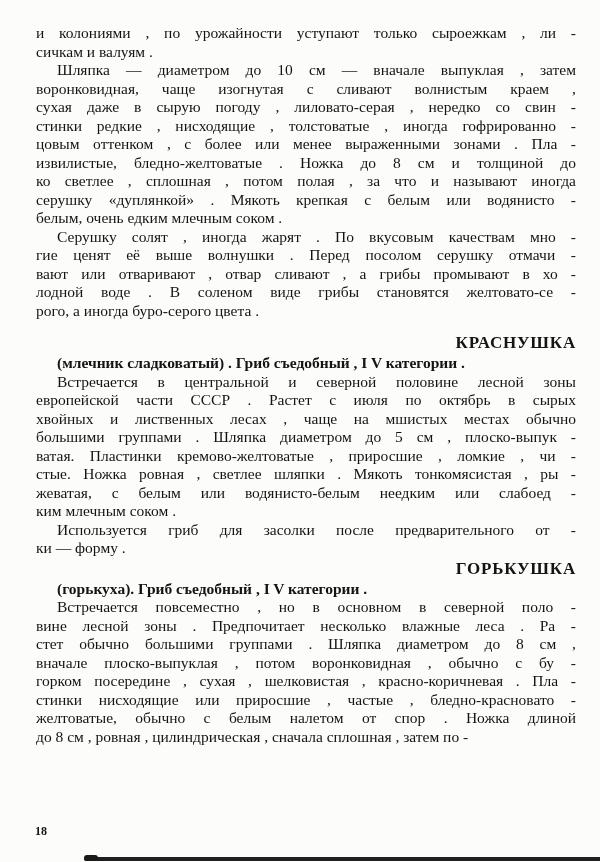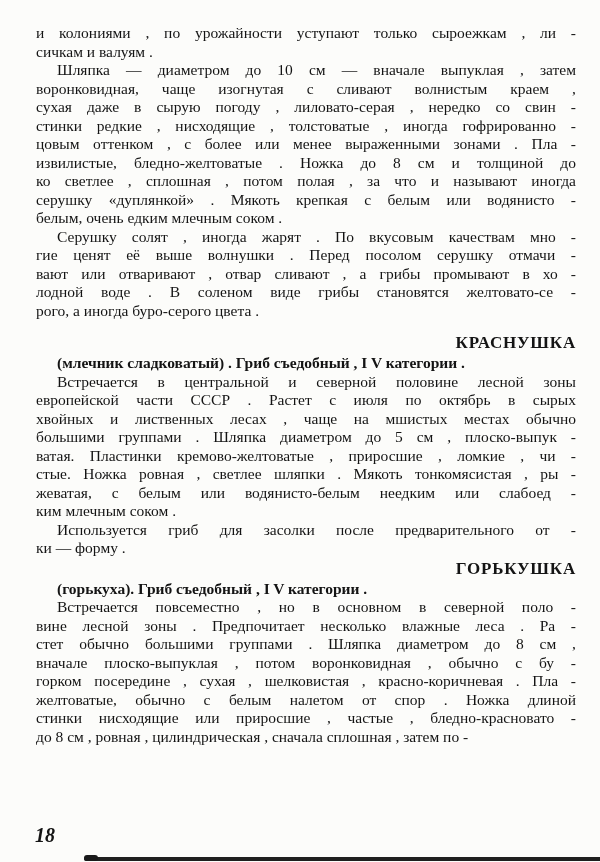--- a/index.html
+++ b/index.html
@@ -51,22 +51,21 @@
     line-height: 18.5px;
     padding-left: 21px;
     margin: 0;
   }
   .para.after-subtitle { }
   .pageno {
     position: absolute;
     left: 35px;
     top: 824px;
     font-weight: bold;
-    font-size: 20px;
-    font-style: italic;
+    font-size: 12px;
   }
   .scan-edge {
     position: absolute;
     bottom: 1px;
     left: 84px;
     right: 0;
     height: 4px;
     background: #1f1f1f;
     border-radius: 3px 0 0 3px;
   }
@@ -134,22 +133,22 @@
     <h2 class="heading second">ГОРЬКУШКА</h2>
 
     <p class="subtitle">(горькуха). Гриб съедобный , I V категории .</p>
 
     <div class="para after-subtitle">
         <div class="line first">Встречается повсеместно , но в основном в северной поло -</div>
         <div class="line">вине лесной зоны . Предпочитает несколько влажные леса . Ра -</div>
         <div class="line">стет обычно большими группами . Шляпка диаметром до 8 см ,</div>
         <div class="line">вначале плоско-выпуклая , потом воронковидная , обычно с бу -</div>
         <div class="line">горком посередине , сухая , шелковистая , красно-коричневая . Пла -</div>
+        <div class="line">стинки нисходящие или приросшие , частые , бледно-красновато -</div>
         <div class="line">желтоватые, обычно с белым налетом от спор . Ножка длиной</div>
-        <div class="line">стинки нисходящие или приросшие , частые , бледно-красновато -</div>
         <div class="line last">до 8 см , ровная , цилиндрическая , сначала сплошная , затем по -</div>
       </div>
 
   </div>
 
   <div class="pageno">18</div>
 
   <div class="scan-edge"></div>
   <div class="scan-edge-blob"></div>
 </div>

